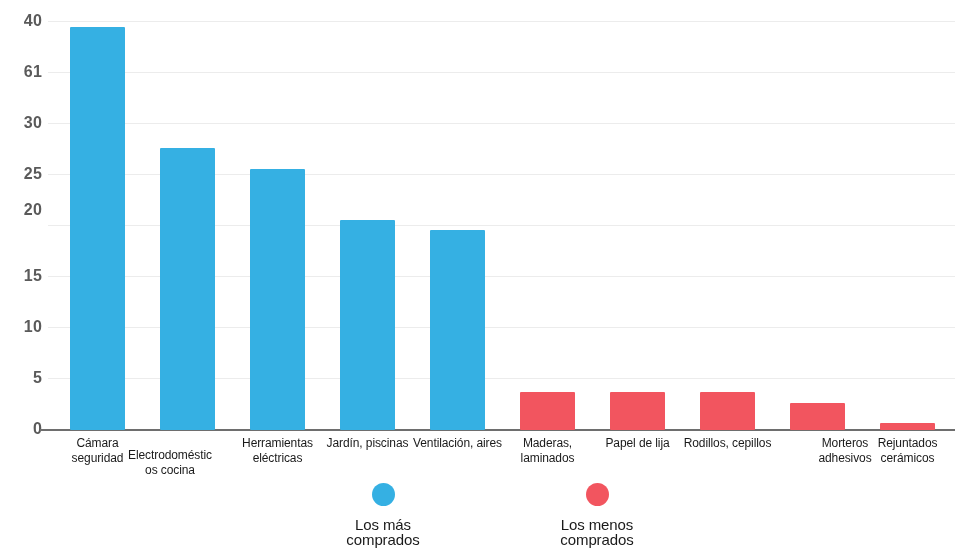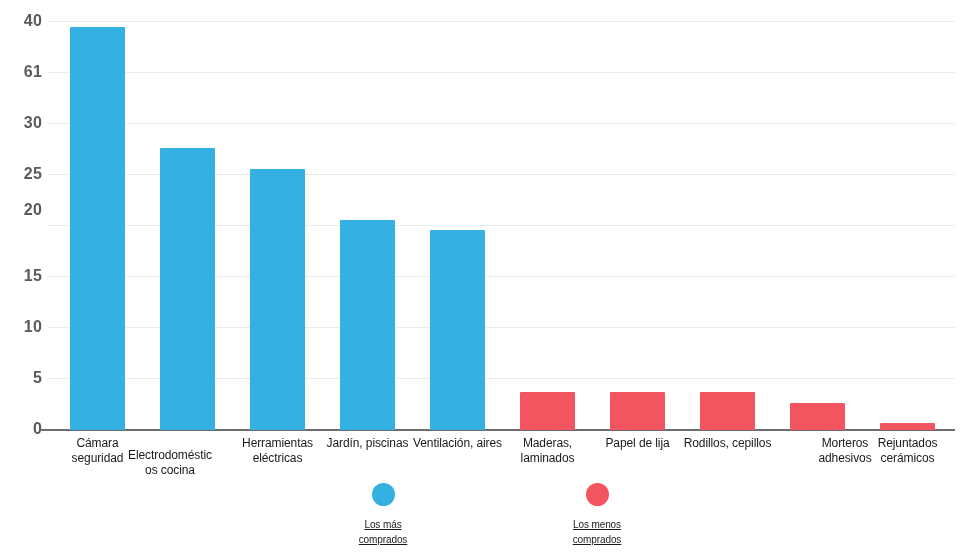--- a/index.html
+++ b/index.html
@@ -105,26 +105,25 @@
     width: 120px;
   }
   .legend-swatch {
     width: 23px;
     height: 23px;
     border-radius: 50%;
     margin-top: 5px;
   }
   .legend-label {
     margin-top: 11px;
-    font-size: 10px;
+    font-size: 15px;
     color: #1a1a1a;
     text-align: center;
     line-height: 15px;
     letter-spacing: -0.1px;
-    text-decoration: underline;
   }
 </style>
 </head>
 <body>
 
 <div id="chart-root">
 
   <div id="plot-area">
     <div id="gridlines">
         <div class="gridline" style="top: 378px;"></div>

